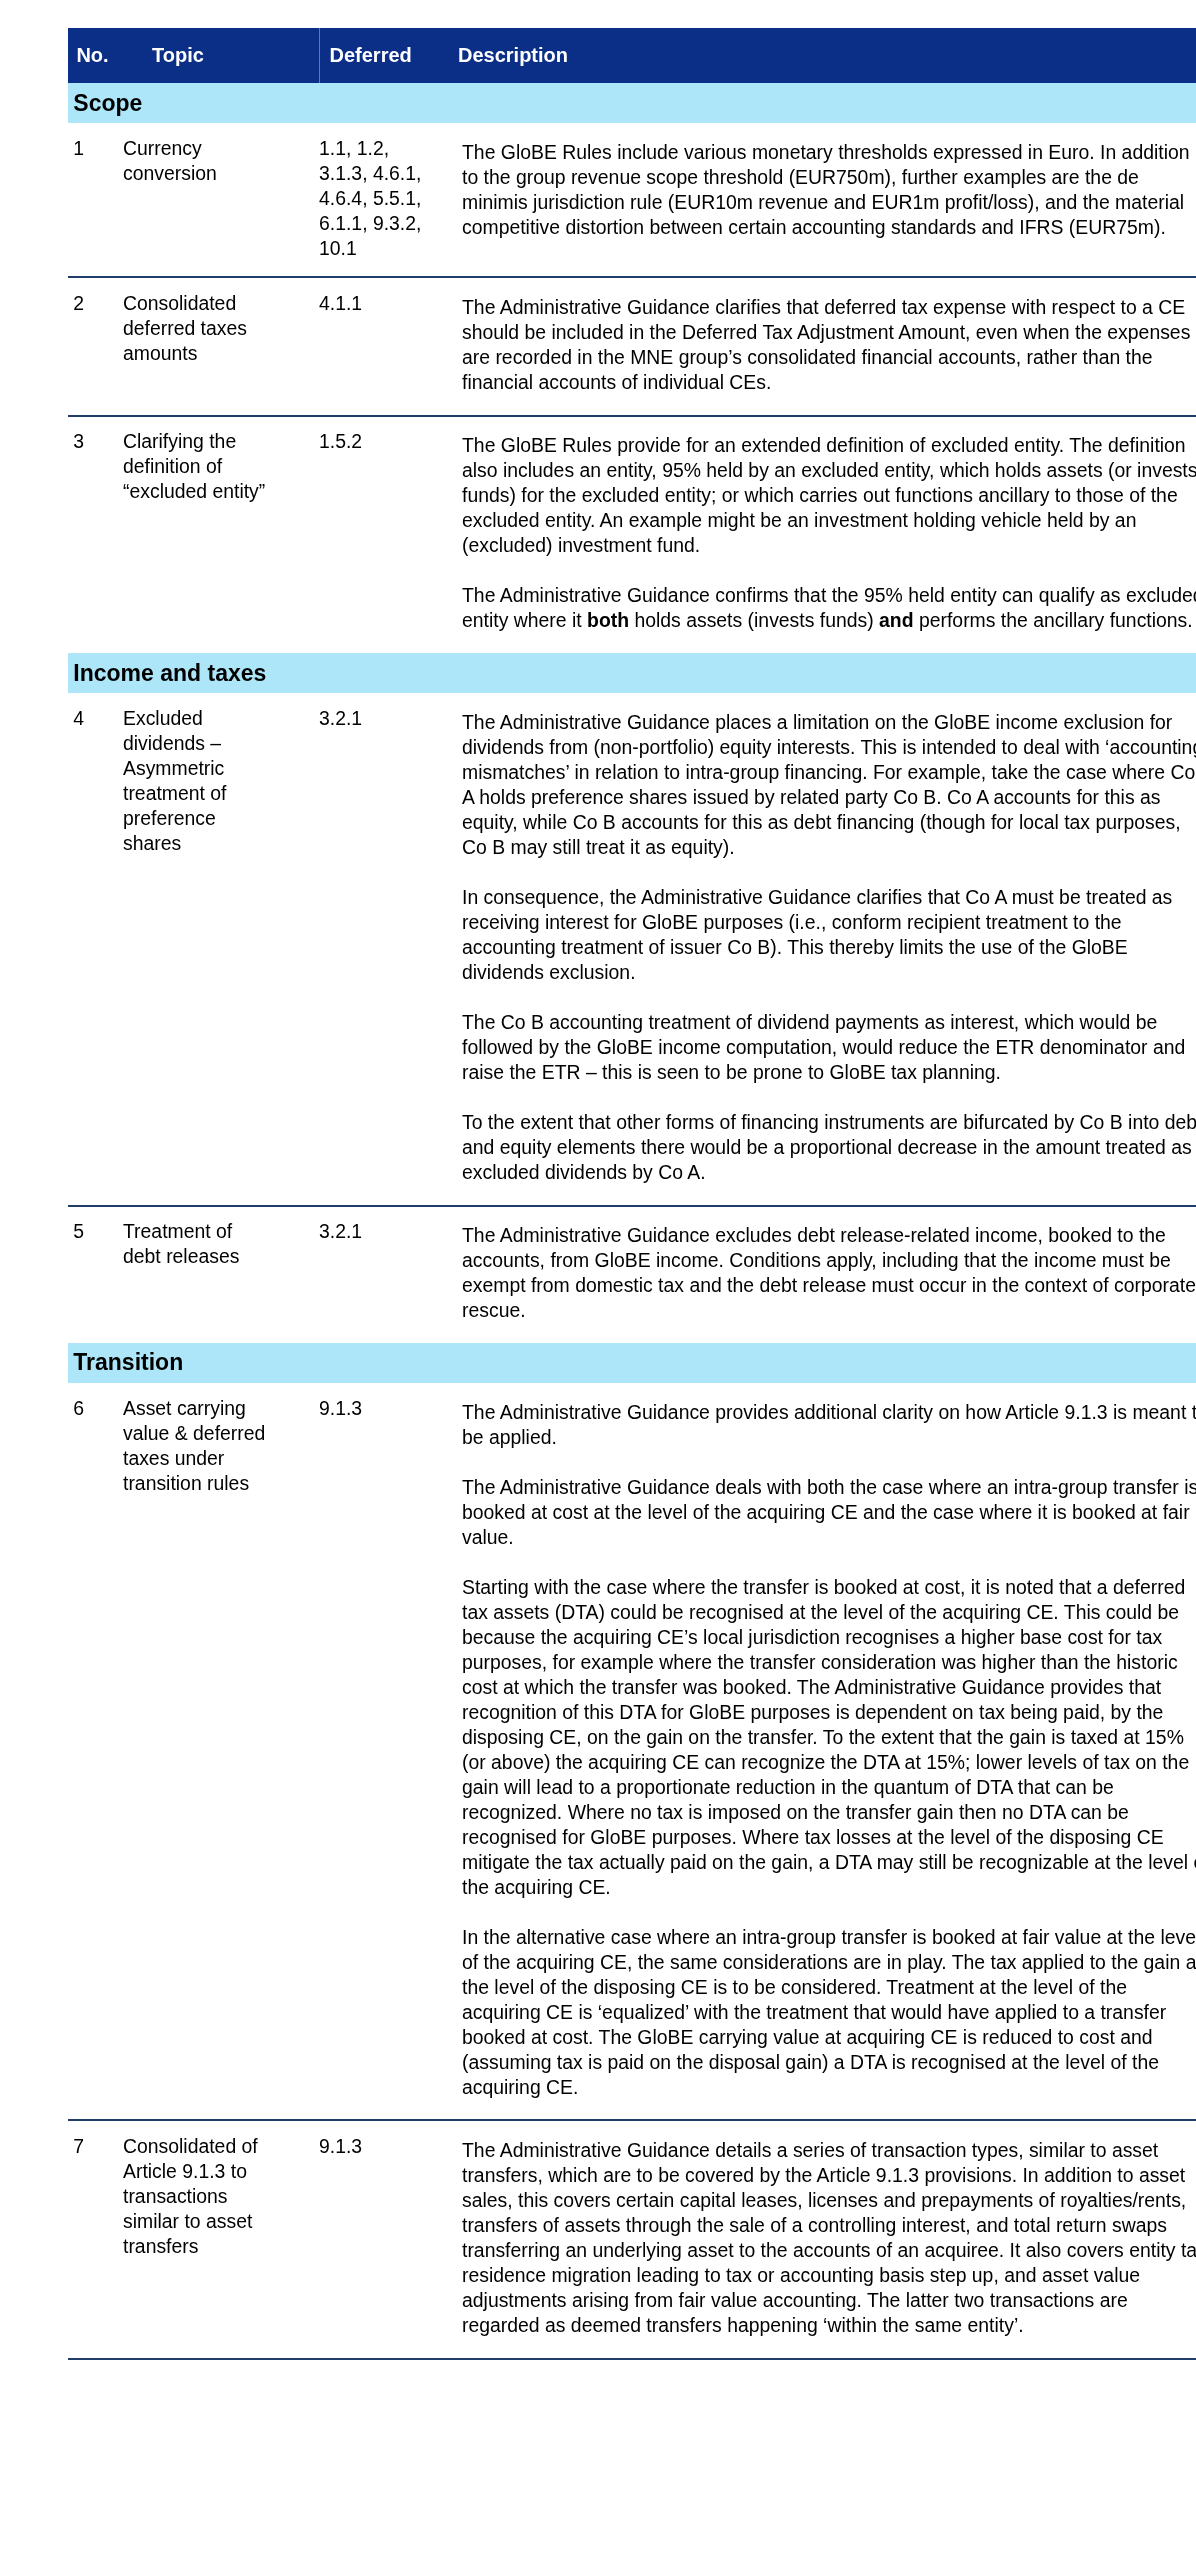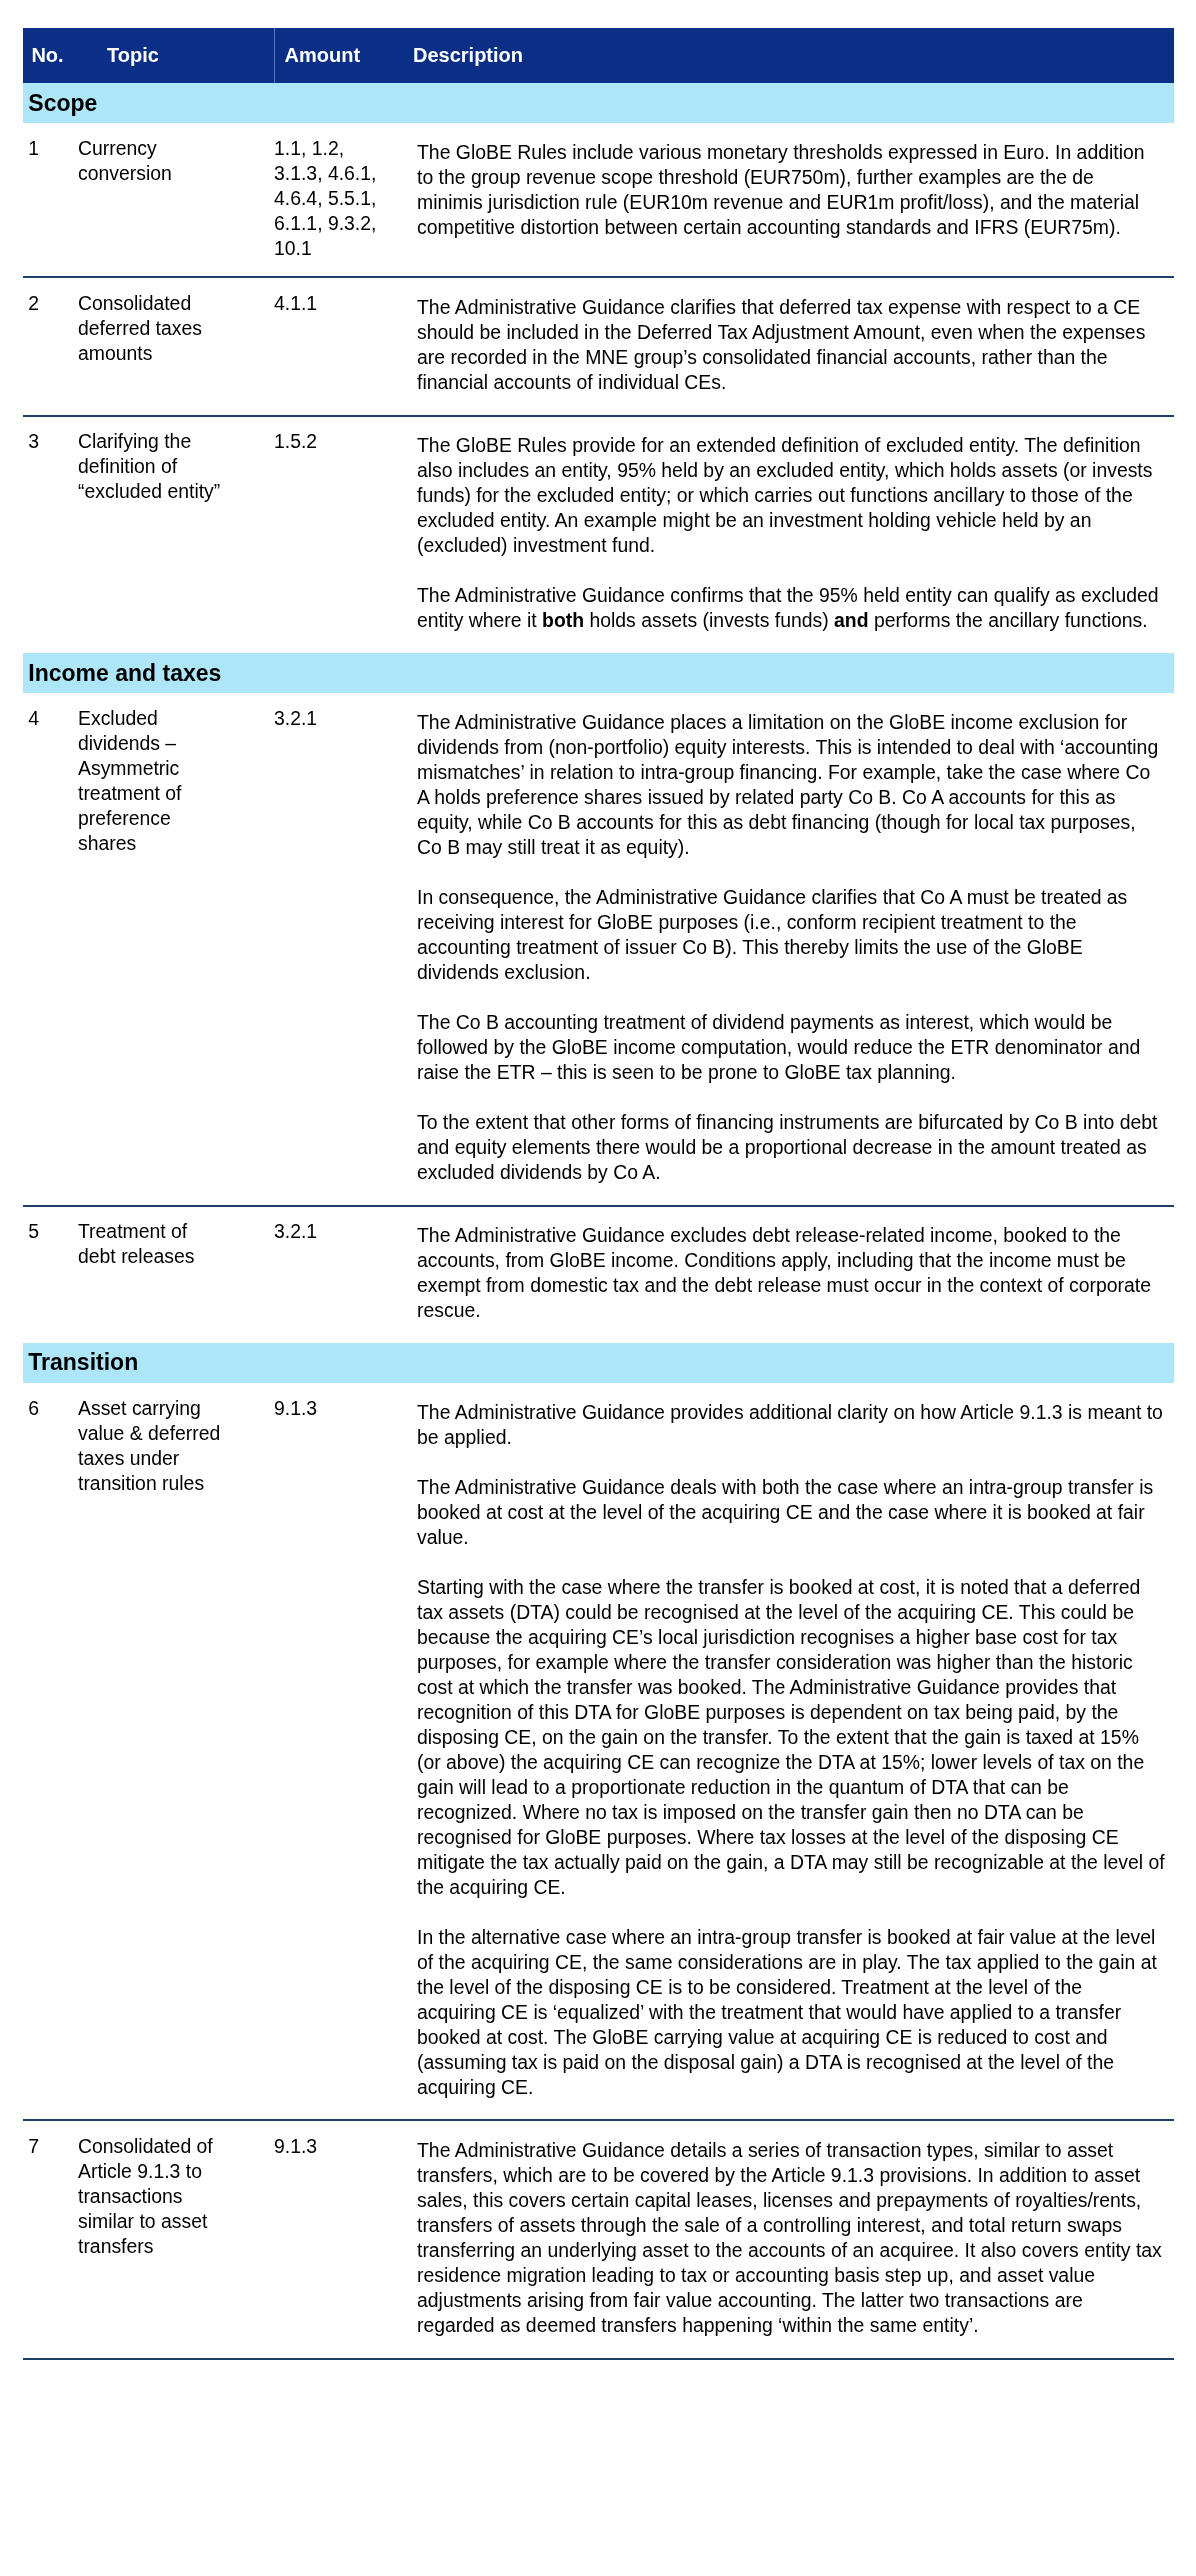--- a/index.html
+++ b/index.html
@@ -1,17 +1,17 @@
 <!DOCTYPE html>
 <html style="--hbg: #0b2f87; --htx: #ffffff; --sbg: #ace6f8; --sep: #1f3d68;font-size:8.4px"><head>
 <meta charset="utf-8">
 <style>
   html,body{margin:0;padding:0;background:#ffffff;}
   body{width:1197px;font-family:"Liberation Sans","DejaVu Sans",sans-serif;color:#000;}
-  .page{width:1197px;min-height:2576px;background:#fff;box-sizing:border-box;padding-top:28px;}
+  .page{width:1197px;min-height:2576px;background:#fff;box-sizing:border-box;padding-top:28px;padding-left:45px;}
   .gtable{width:1151px;margin-left:23px;border-bottom:2.6px solid var(--sep,#1f3d68);}
   .thead{display:grid;grid-template-columns:55px 196px 139px 1fr;background:var(--hbg,#0b2f87);color:var(--htx,#fff);height:55px;align-items:center;font-weight:bold;font-size:20px;}
   .th{box-sizing:border-box;height:100%;display:flex;align-items:center;}
   .th-no{padding-left:8.4px;}
   .th-topic{padding-left:29px;}
   .th-article{padding-left:9.5px;border-left:0.5px solid rgba(255,255,255,0.35);}
   .th-desc{padding-left:0;}
   .section-bar{background:var(--sbg,#ace6f8);height:40px;display:flex;align-items:center;padding-left:5.3px;font-weight:bold;font-size:23px;}
   .row{display:grid;grid-template-columns:55px 196px 139px 1fr;font-size:19.4px;line-height:25px;}
   .row + .row{border-top:2.1px solid var(--sep,#1f3d68);}
@@ -24,21 +24,21 @@
   b{font-weight:bold;}
 </style>
 </head>
 <body>
 
 <div class="page">
   <div class="gtable">
     <div class="thead">
       <div class="th th-no">No.</div>
       <div class="th th-topic">Topic</div>
-      <div class="th th-article">Amount</div>
+      <div class="th th-article">Deferred</div>
       <div class="th th-desc">Description</div>
     </div>
     <div id="table-body">
         <div class="section-bar">Scope</div>
         <div class="rows">
           <div class="row">
             <div class="cell c-no">1</div>
             <div class="cell c-topic">Currency
 conversion</div>
             <div class="cell c-article">1.1, 1.2,

